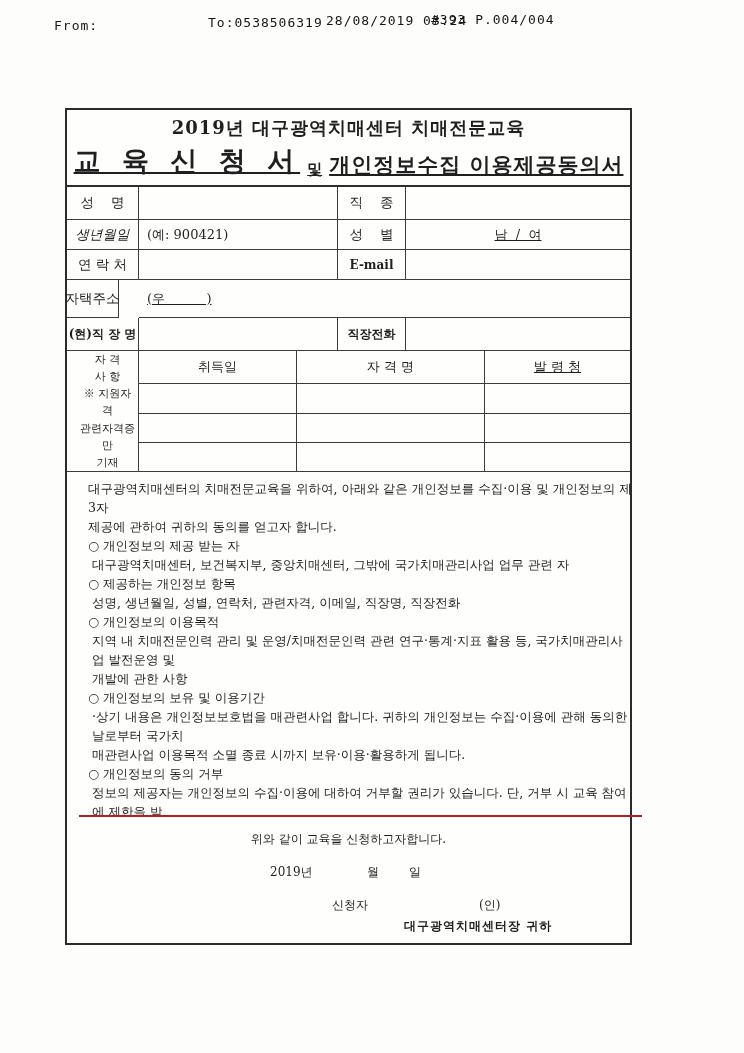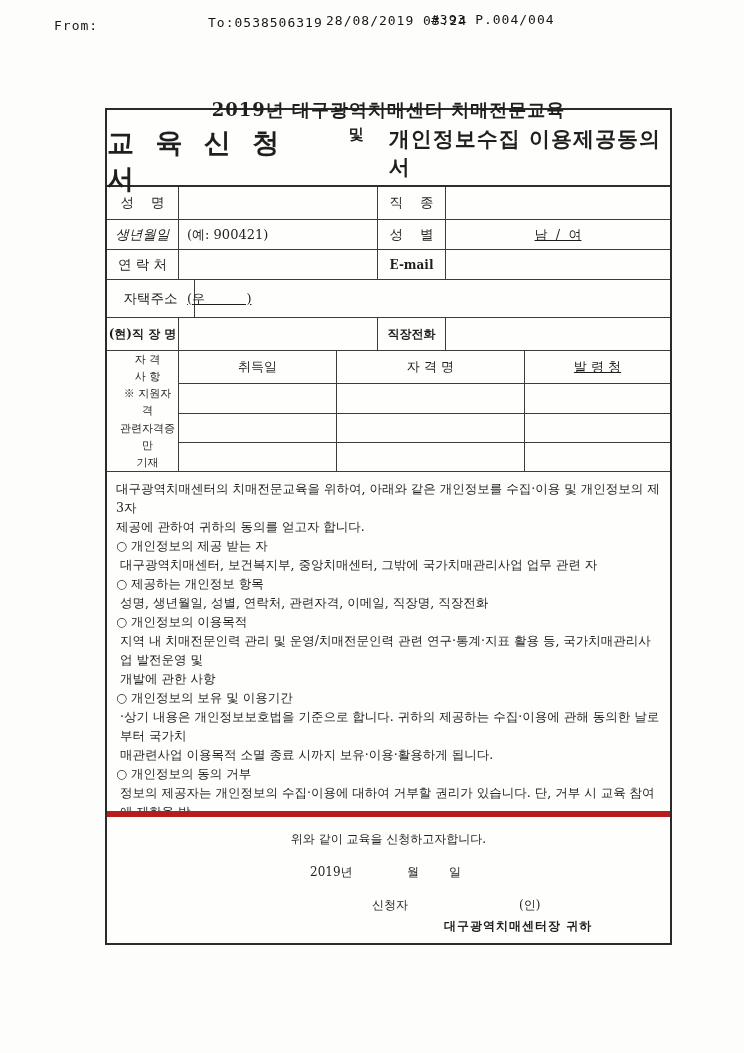--- a/index.html
+++ b/index.html
@@ -25,21 +25,20 @@
   .fax-dt   { left: 284px; top: 13px; }
   .fax-pg   { left: 389px; top: 12px; }
 
   
   .form-box {
     position: absolute; left: 65px; top: 108px;
     width: 567px; height: 837px;
     border: 2px solid #2b2b2b;
     box-sizing: border-box;
     background: #fefefd;
-    margin-left: 40px;
   }
   .cell {
     position: absolute; box-sizing: border-box;
     border-right: 1px solid #3c3c3c;
     border-bottom: 1px solid #3c3c3c;
     display: flex; align-items: center;
   }
   .cell.lastcol { border-right: none; text-decoration: underline; }
   .label { justify-content: center; font-size: 13.5px; white-space: pre; }
   .value { justify-content: flex-start; padding-left: 8px; font-size: 13px; }
@@ -47,36 +46,36 @@
   .small-label { font-size: 12px; font-weight: bold; }
 
   
   .title-cell {
     position: absolute; left: 0; top: 0; width: 100%; height: 77px;
     box-sizing: border-box; border-bottom: 2px solid #2e2e2e;
     display: flex; flex-direction: column; align-items: center; justify-content: center;
     gap: 3px;
   }
   .title-line1 { font-size: 18px; letter-spacing: 1px; font-weight: bold; }
-  .title-line2 { display: flex; align-items: flex-start; gap: 25px; }
+  .title-line2 { display: flex; align-items: flex-end; gap: 7px; text-decoration: underline; }
   .t-main { font-size: 27px; font-weight: bold; letter-spacing: 6px; }
   .t-mid  { font-size: 15px; font-weight: bold; }
   .t-sub  { font-size: 21px; font-weight: bold; letter-spacing: 1px; }
 
   
   .qual-label {
     flex-direction: column; justify-content: center;
     font-size: 11px; line-height: 1.55; text-align: center;
     white-space: pre-line; padding: 0 2px;
   }
 
   
   .consent {
-    position: absolute; left: 0; top: 362px; width: 100%; height: 345px;
-    box-sizing: border-box; border-bottom: 6px solid #b91c1c;
+    position: absolute; left: 12px; top: 362px; width: 100%; height: 345px;
+    box-sizing: border-box; border-bottom: 2px solid #b91c1c;
     padding: 7px 9px 0 9px;
     font-size: 12.5px; line-height: 19px;
     overflow: hidden;
   }
   .c-intro, .c-body, .c-ack { white-space: pre-line; }
   .c-body { padding-left: 4px; }
 
   
   .closing { position: absolute; left: 0; top: 707px; width: 100%; height: 126px; }
   .closing .line { position: absolute; white-space: nowrap; font-size: 12px; }
@@ -117,21 +116,21 @@
   <div class="cell label" style="left:0; top:110px; width:72px; height:30px;font-style:italic;">생년월일</div>
   <div class="cell value" style="left:72px; top:110px; width:199px; height:30px;">(예: 900421)</div>
   <div class="cell label" style="left:271px; top:110px; width:68px; height:30px;">성    별</div>
   <div class="cell value center lastcol" style="left:339px; top:110px; width:224px; height:30px; white-space:pre;">남  /  여</div>
 
   <div class="cell label" style="left:0; top:140px; width:72px; height:30px;">연 락 처</div>
   <div class="cell value" style="left:72px; top:140px; width:199px; height:30px;"></div>
   <div class="cell label small-label" style="left:271px; top:140px; width:68px; height:30px;">E-mail</div>
   <div class="cell value lastcol" style="left:339px; top:140px; width:224px; height:30px;"></div>
 
-  <div class="cell label" style="left:0; top:170px; width:88px; height:38px;">자택주소</div>
+  <div class="cell label" style="left:0; top:170px; width:52px; height:38px;">자택주소</div>
   <div class="cell value lastcol" style="left:72px; top:170px; width:491px; height:38px; white-space:pre;">(우          )</div>
 
   <div class="cell label small-label" style="left:0; top:208px; width:72px; height:33px;">(현)직 장 명</div>
   <div class="cell value" style="left:72px; top:208px; width:199px; height:33px;"></div>
   <div class="cell label small-label" style="left:271px; top:208px; width:68px; height:33px;">직장전화</div>
   <div class="cell value lastcol" style="left:339px; top:208px; width:224px; height:33px;"></div>
 
   <div class="cell qual-label" style="left:0; top:241px; width:72px; height:121px;padding-left:12px;">자  격
 사  항
 ※ 지원자격
@@ -157,21 +156,21 @@
     <div class="c-intro">대구광역치매센터의 치매전문교육을 위하여, 아래와 같은 개인정보를 수집·이용 및 개인정보의 제3자
 제공에 관하여 귀하의 동의를 얻고자 합니다.</div>
     <div class="c-head">○ 개인정보의 제공 받는 자</div>
     <div class="c-body">대구광역치매센터, 보건복지부, 중앙치매센터, 그밖에 국가치매관리사업 업무 관련 자</div>
     <div class="c-head">○ 제공하는 개인정보 항목</div>
     <div class="c-body">성명, 생년월일, 성별, 연락처, 관련자격, 이메일, 직장명, 직장전화</div>
     <div class="c-head">○ 개인정보의 이용목적</div>
     <div class="c-body">지역 내 치매전문인력 관리 및 운영/치매전문인력 관련 연구·통계·지표 활용 등, 국가치매관리사업 발전운영 및
 개발에 관한 사항</div>
     <div class="c-head">○ 개인정보의 보유 및 이용기간</div>
-    <div class="c-body">·상기 내용은 개인정보보호법을 기준으로 합니다. 귀하의 제공하는 수집·이용에 관해 동의한 날로부터 국가치
+    <div class="c-body">·상기 내용은 개인정보보호법을 매관련사업 합니다. 귀하의 개인정보는 수집·이용에 관해 동의한 날로부터 국가치
 매관련사업 이용목적 소멸 종료 시까지 보유·이용·활용하게 됩니다.</div>
     <div class="c-head">○ 개인정보의 동의 거부</div>
     <div class="c-body">정보의 제공자는 개인정보의 수집·이용에 대하여 거부할 권리가 있습니다. 단, 거부 시 교육 참여에 제한을 받
 을 수 있습니다.</div>
 
   </div>
 
   <div class="closing">
     <div class="line apply-line">위와 같이 교육을 신청하고자합니다.</div>
     <span class="line dl-year">2019년</span>

